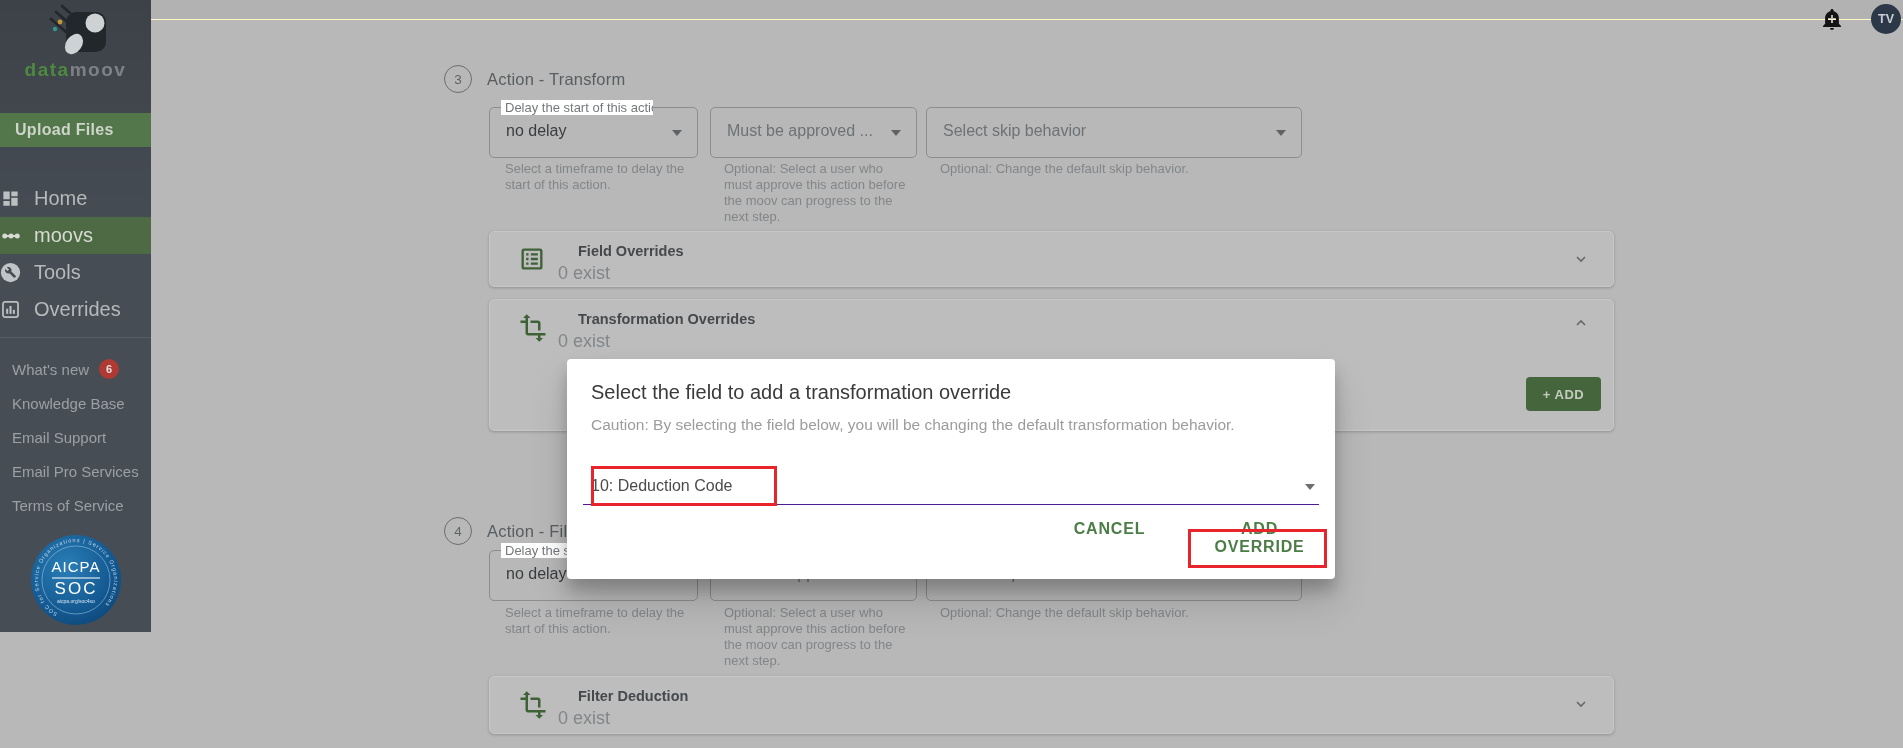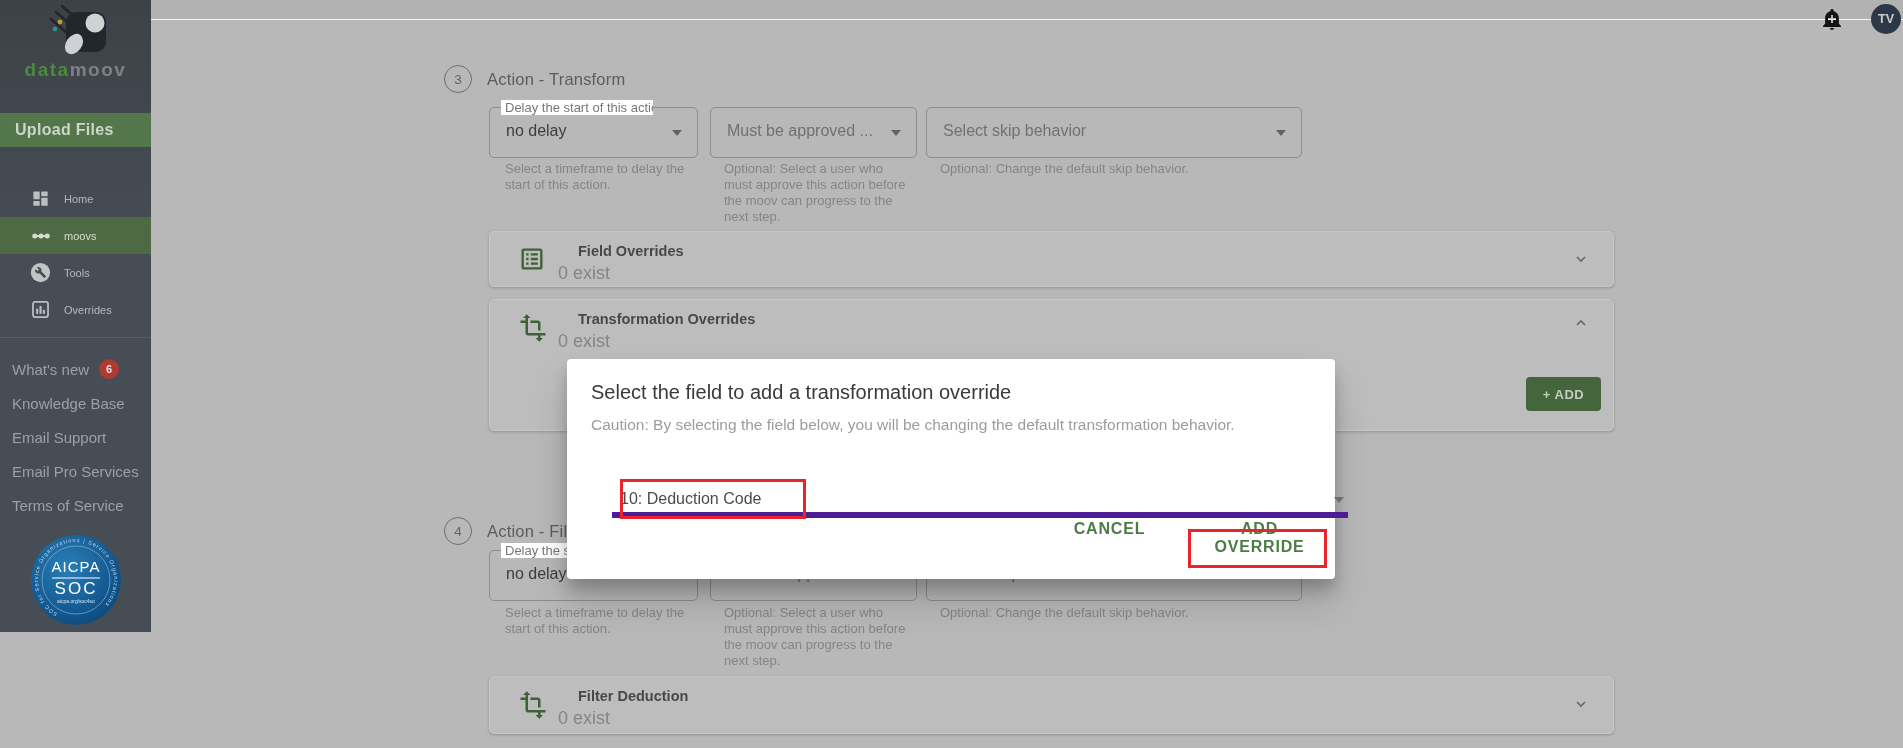--- a/index.html
+++ b/index.html
@@ -12,22 +12,22 @@
              background:linear-gradient(#3d4248,#474d55 40%); z-index:5; }
   .logo-wrap { position:absolute; left:38px; top:4px; width:78px; height:54px; }
   .brand { position:absolute; top:59px; left:0; width:151px; text-align:center;
            font-size:19px; font-weight:700; letter-spacing:1.5px; }
   .brand .p1 { color:#4c8a3f; } .brand .p2 { color:#7d8186; }
   .upload-btn { position:absolute; top:113px; left:0; width:151px; height:34px;
                 background:#53764b; color:#ced5ca; font-size:16px; font-weight:700;
                 display:flex; align-items:center; padding-left:15px; letter-spacing:.3px;
                 border:none; cursor:pointer; }
   .nav { position:absolute; top:180px; left:0; width:151px; }
-  .nav-item { height:37px; display:flex; align-items:center; padding-left:30px;
-              color:#b5b9bc; font-size:11px; cursor:pointer; }
+  .nav-item { height:37px; display:flex; align-items:center; padding-left:0;
+              color:#b5b9bc; font-size:20px; cursor:pointer; }
   .nav-item.active { background:#4d6a44; color:#d7dbd2; }
   .nav-icon { width:21px; height:21px; margin-right:13px; display:flex;
               align-items:center; justify-content:center; flex:0 0 21px; }
   .side-divider { position:absolute; top:337px; left:0; width:151px; height:1px; background:#565c63; }
   .side-links { position:absolute; top:352px; left:12px; width:139px; }
   .side-link { height:34px; display:flex; align-items:center; color:#9aa0a4;
                font-size:15px; cursor:pointer; position:relative; }
   .badge-6 { display:inline-flex; align-items:center; justify-content:center;
              width:20px; height:20px; border-radius:50%; background:#ae3a33;
              color:#e6e0de; font-size:11px; font-weight:700; margin-left:10px; }
@@ -70,22 +70,22 @@
              background:#45663c; border:none; border-radius:4px; color:#c3ccbf;
              font-size:13px; font-weight:700; letter-spacing:.5px; cursor:pointer;
              font-family:"Liberation Sans",sans-serif; }
 
   
   .modal { position:absolute; left:567px; top:359px; width:768px; height:220px;
            background:#ffffff; border-radius:4px; z-index:20;
            box-shadow:0 11px 15px rgba(0,0,0,.2), 0 24px 38px rgba(0,0,0,.14); }
   .modal-title { position:absolute; left:24px; top:22px; font-size:20px; color:#3a3a3a; }
   .modal-caution { position:absolute; left:24px; top:57px; font-size:15.5px; color:#9c9c9c; }
-  .modal-select { position:absolute; left:16px; top:122px; width:736px; height:37px;
-                  border-bottom:6px solid #4c1d95; cursor:pointer;margin-left:29px; }
+  .modal-select { position:absolute; left:16px; top:109px; width:736px; height:37px;
+                  border-bottom:1px solid #4c1d95; cursor:pointer; }
   .modal-select .sel-value { position:absolute; left:8px; top:9px; font-size:16px; color:#4b4b4b; }
   .modal-select .dd-arrow { right:4px; top:16px; border-top-color:#6e6e6e; }
   .anno { position:absolute; border:3px solid #e8252a; z-index:25; pointer-events:none; }
   .anno-select { left:8px; top:-2px; width:186px; height:40px; }
   .anno-confirm { left:621px; top:170px; width:139px; height:39px; }
   .txt-btn { position:absolute; top:161px; background:none; border:none; cursor:pointer;
              font-size:16px; font-weight:700; letter-spacing:.8px; color:#4c7d46;
              font-family:"Liberation Sans",sans-serif; }
   .btn-cancel { left:505px; width:75px; }
   .btn-confirm { left:630px; width:125px; }

